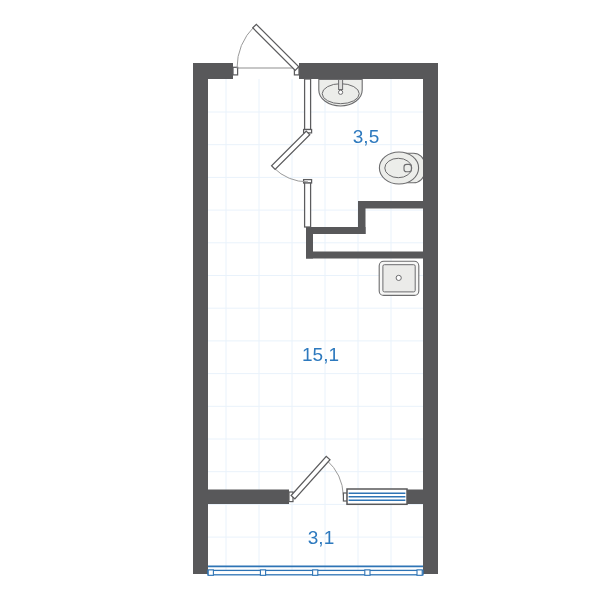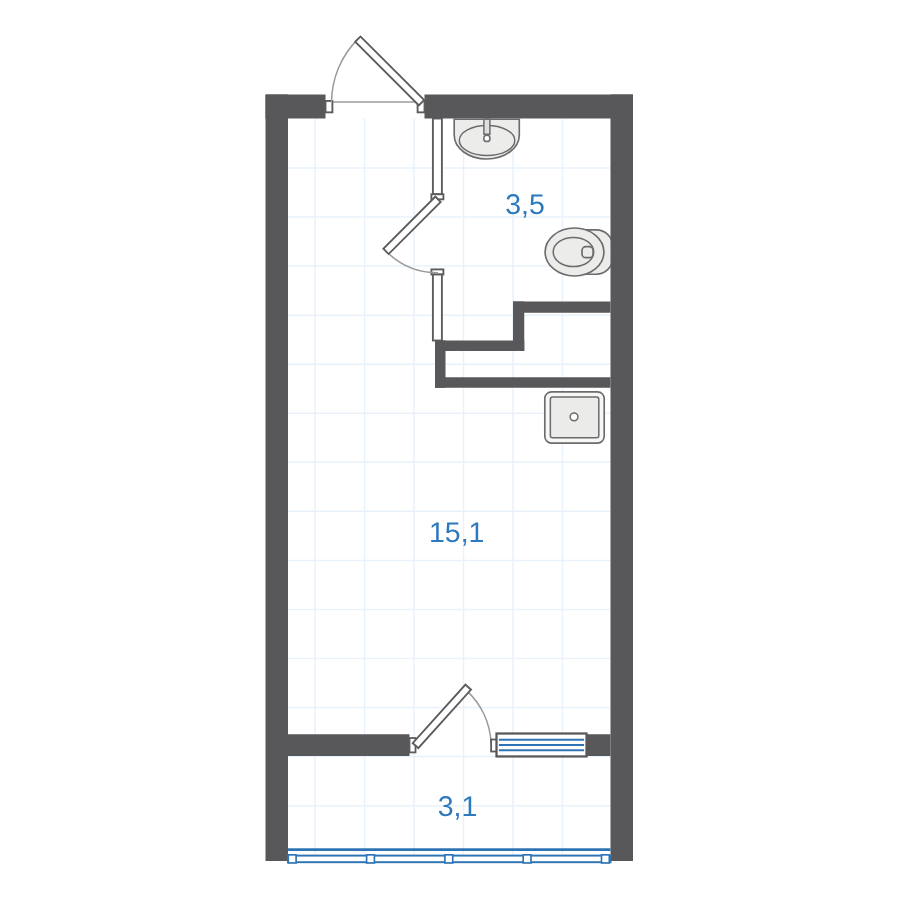--- a/index.html
+++ b/index.html
@@ -1,16 +1,16 @@
 <!DOCTYPE html>
 <html><head>
 <meta charset="utf-8">
 <style>
   html,body{margin:0;padding:0;background:#ffffff;}
-  .page{width:560px;height:600px;position:relative;font-family:"Liberation Sans",sans-serif;}
+  .page{width:560px;height:600px;position:relative;font-family:"Liberation Sans",sans-serif;margin-left:16px;}
   svg{position:absolute;left:0;top:0;}
   text{font-family:"Liberation Sans",sans-serif;fill:#2d79be;font-size:19px;}
 </style>
 </head>
 <body>
 <div class="page">
 <svg width="600" height="600" viewBox="0 0 600 600">
   <defs>
     <clipPath id="interior">
           <rect x="192" y="79" width="215" height="495"></rect>

